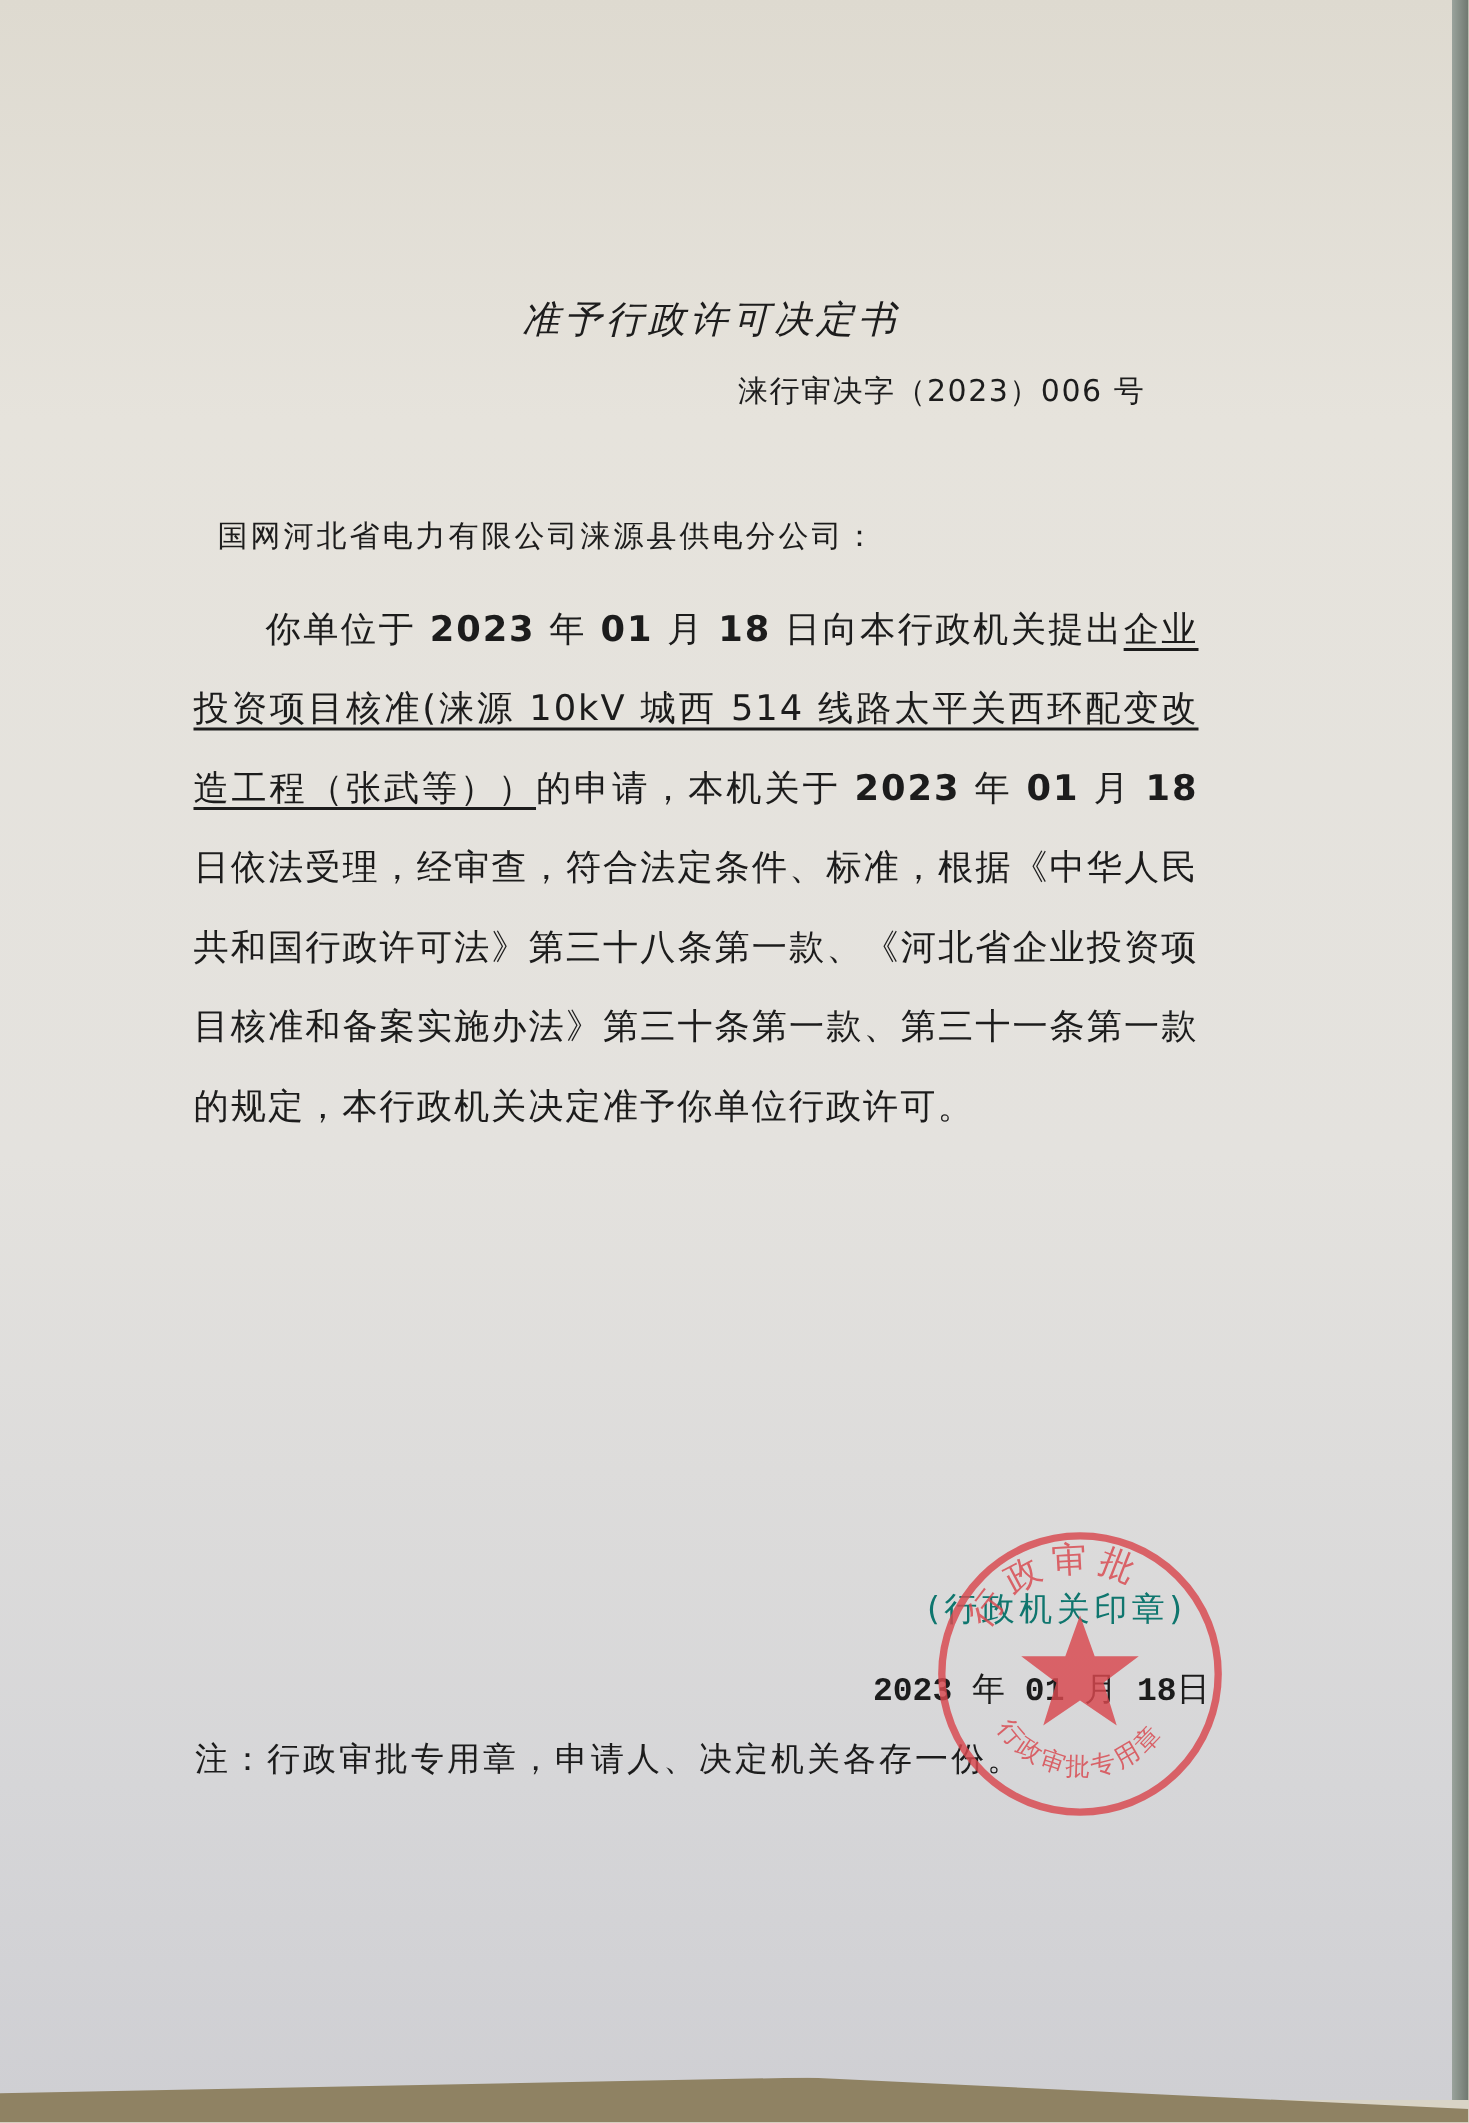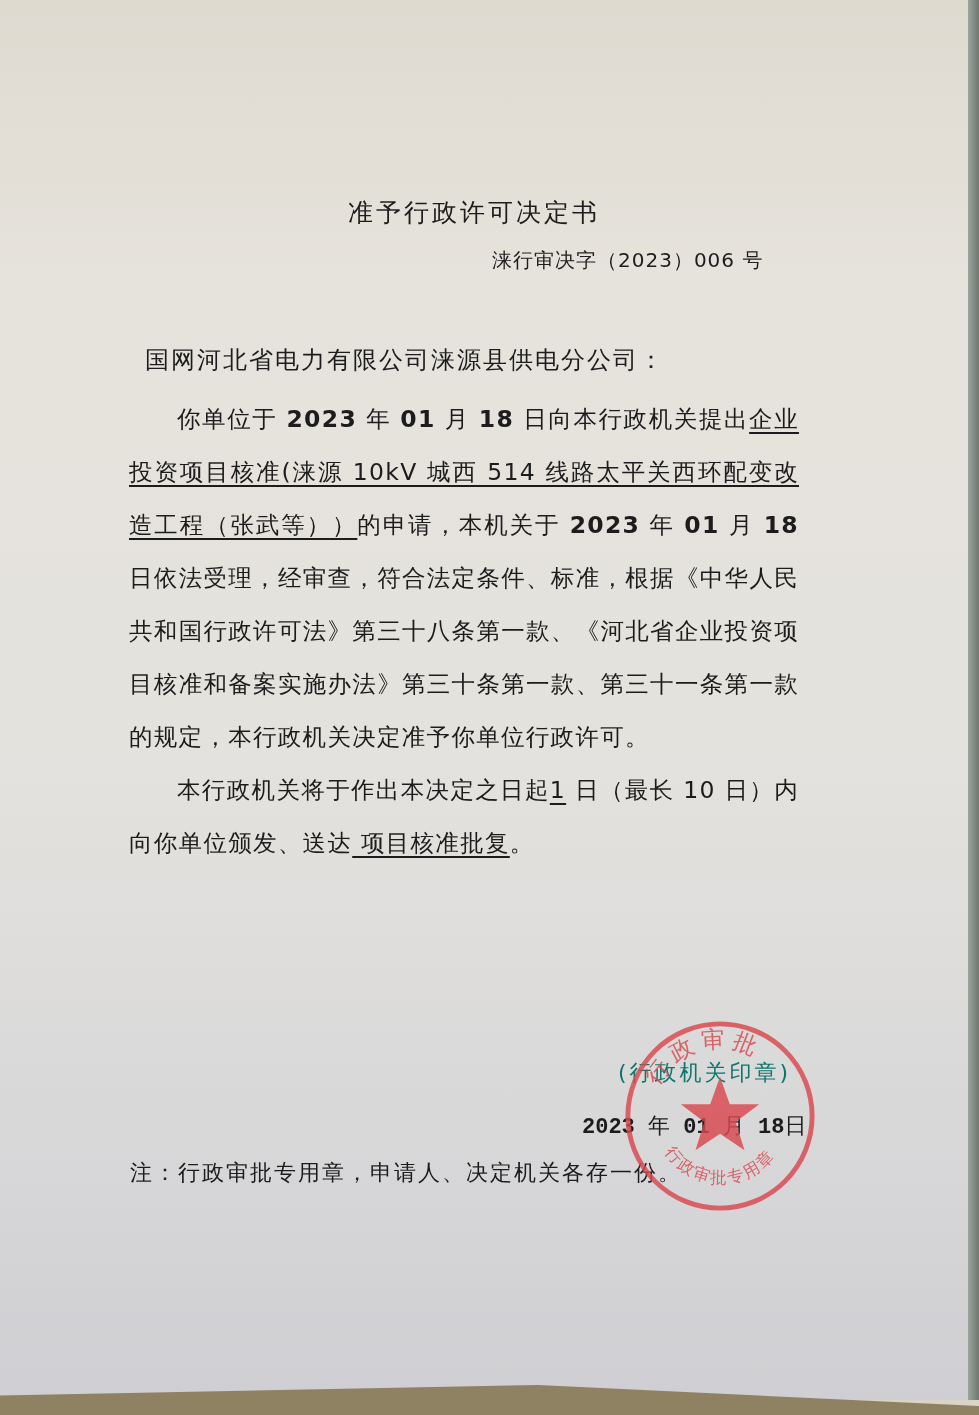--- a/index.html
+++ b/index.html
@@ -16,31 +16,31 @@
       position: absolute; left: 0; top: 1385px; width: 979px; height: 30px;
       background: #8f8263;
       clip-path: polygon(0 35%, 55% 0, 100% 70%, 100% 100%, 0 100%);
     }
     .right-edge {
       position: absolute; left: 968px; top: 0; width: 11px; height: 1400px;
       background: linear-gradient(90deg, #9aa39c, #6f776f);
     }
     .title {
       position: absolute; left: 348px; top: 196px;
-      font-size: 25px; letter-spacing: 3px; color: #1d1d1d;
+      font-size: 25px; letter-spacing: 3px; color: #1d1d1d; font-style: italic;
     }
     .docno {
       position: absolute; left: 492px; top: 247px;
       font-size: 20px; color: #1d1d1d; letter-spacing: 1px;
       font-family: "DejaVu Sans", "Liberation Sans", sans-serif;
       text-align: right;
     }
     .addressee {
       position: absolute; left: 145px; top: 344px;
-      font-size: 24px; color: #1c1c1c; letter-spacing: 2px;
+      font-size: 20px; color: #1c1c1c; letter-spacing: 2px;
       font-family: "DejaVu Sans", "Liberation Sans", sans-serif;
     }
     .body {
       position: absolute; left: 129px; top: 393px; width: 670px;
       font-size: 23.5px; line-height: 53px; color: #1c1c1c;
       font-family: "DejaVu Sans", "Liberation Sans", sans-serif;
       text-align: justify; letter-spacing: 1.3px;
     }
     .para { text-indent: 48px; margin: 0; }
     .b { font-weight: bold; }
@@ -72,21 +72,20 @@
 <div class="right-edge"></div>
 <div class="table-edge"></div>
 
 <div class="title">准予行政许可决定书</div>
 <div class="docno">涞行审决字（2023）006 号</div>
 
 <div class="addressee">国网河北省电力有限公司涞源县供电分公司：</div>
 
 <div class="body">
   <p class="para"><span>你单位于 </span><span class="b">2023</span><span> 年 </span><span class="b">01</span><span> 月 </span><span class="b">18</span><span> 日向本行政机关提出</span><span class="u">企业投资项目核准(涞源 10kV 城西 514 线路太平关西环配变改造工程（张武等））</span><span>的申请，本机关于 </span><span class="b">2023</span><span> 年 </span><span class="b">01</span><span> 月 </span><span class="b">18</span><span> 日依法受理，经审查，符合法定条件、标准，根据《中华人民共和国行政许可法》第三十八条第一款、《河北省企业投资项目核准和备案实施办法》第三十条第一款、第三十一条第一款的规定，本行政机关决定准予你单位行政许可。</span></p>
-  <p class="para"><span>本行政机关将于作出本决定之日起</span><span class="u">1</span><span> 日（最长 10 日）内向你单位颁发、送达</span><span class="u"> 项目核准批复</span><span>。</span></p>
 </div>
 
 <div class="seal-label">(行政机关印章)</div>
 <div class="date"><span class="b">2023</span><span> 年 </span><span class="b">01</span><span> 月 </span><span class="b">18</span><span>日</span></div>
 
 <div class="note">注：行政审批专用章，申请人、决定机关各存一份。</div>
 
 <svg class="seal" viewBox="0 0 200 200">
   <defs>
     <path id="arcTop" d="M 30 100 A 70 70 0 0 1 170 100"></path>

